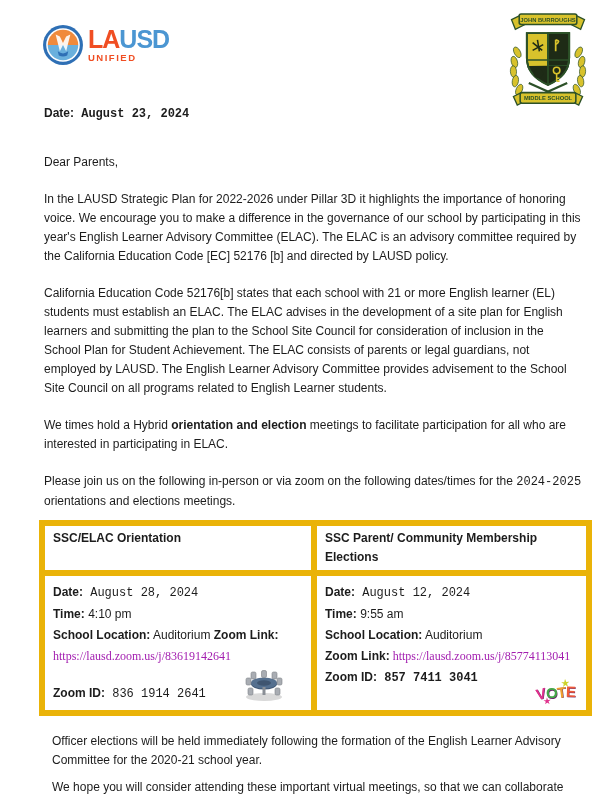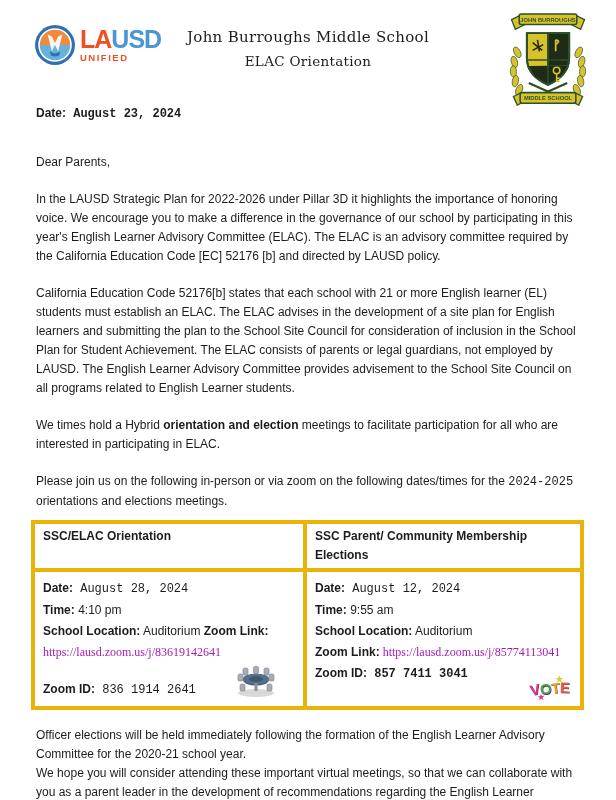--- a/index.html
+++ b/index.html
@@ -1,21 +1,21 @@
 <!DOCTYPE html>
 <html><head>
 <meta charset="utf-8">
 <style>
   * { margin:0; padding:0; box-sizing:border-box; }
   html,body { background:#ffffff; }
   .page {
     position:relative; width:616px; height:800px; margin:0 auto;
     background:#ffffff; overflow:hidden;
     font-family:"Liberation Sans", sans-serif;
-    font-size:12px; line-height:19px; color:#1c1c1c;
+    font-size:12px; line-height:19px; color:#1c1c1c;padding-left:8px;
   }
   .serif { font-family:Liberation Mono, monospace; }
   b, .bold { font-weight:bold; }
 
   
   .letterhead { position:relative; height:96px; }
   .lausd-logo { position:absolute; left:34px; top:24px; display:flex; align-items:center; }
   .lausd-seal { width:42px; height:42px; }
   .wordmark { margin-left:4px; line-height:1; }
   .wm-main { font-size:25px; font-weight:bold; letter-spacing:-1px; }
@@ -30,39 +30,39 @@
 
   
   .date-line { margin:8px 36px 0 36px; }
   .content { margin:0 34px 0 36px; }
   .para { margin-top:18px; }
   .salutation { margin-top:29px; }
   .link { color:#a21caf; text-decoration:none; font-family:"Liberation Serif", serif; cursor:pointer; }
 
   
   .meet-table { width:553px; margin:9px 0 0 31px; border-collapse:collapse; table-layout:fixed; }
-  .meet-table th, .meet-table td { border:4px solid #eab308; text-align:left; vertical-align:top; }
+  .meet-table th, .meet-table td { border:6px solid #eab308; text-align:left; vertical-align:top; }
   .meet-table th { padding:3px 8px; font-size:12px; height:22px; }
   .col-left { width:272px; }
   .meet-table td { padding:5px 8px 6px 8px; height:106px; position:relative; }
   .cell-line { margin-top:2px; }
   .zoomid-line-left { margin-top:18px; }
   .clipart-table { position:absolute; right:26px; bottom:8px; width:42px; height:32px; }
   .vote-clipart { position:absolute; right:8px; bottom:10px; width:44px; text-align:center;
                   font-weight:bold; font-size:15px; letter-spacing:0px; line-height:14px; transform:rotate(-4deg); }
   .vote-clipart .lt { display:inline-block; text-shadow:0.5px 0.5px 0 #6b2b6b; }
   .v-1 { color:#e0318c; transform:rotate(-8deg); }
   .v-2 { color:#44a848; transform:rotate(4deg); }
   .v-3 { color:#f0a02c; transform:rotate(-3deg); }
   .v-4 { color:#ef5a3a; transform:rotate(6deg); }
   .star-top { position:absolute; top:-9px; right:8px; color:#cdd32c; font-size:9px; }
   .star-bottom { position:absolute; bottom:-8px; left:9px; color:#e0318c; font-size:8px; }
 
   .footer-block { margin-top:16px; }
-  .fline { margin:0; }
+  .fline { margin:8px; }
 </style>
 </head>
 <body>
 
 <div class="page">
 
   <div class="letterhead">
     <div class="lausd-logo">
       <svg class="lausd-seal" viewBox="0 0 40 40">
         <circle cx="20" cy="20" r="19" fill="#2e6fb5"></circle>
@@ -72,24 +72,20 @@
         <path d="M5.5 20 a14.5 14.5 0 0 0 29 0 z" fill="#6ab0dd"></path>
         <path d="M13 10 l4 16 3-6 3 6 4-16 -4 2 -3 6 -3-6 z" fill="#ffffff" opacity="0.9"></path>
         <path d="M15 26 q5 4 10 0 l-1 4 q-4 2 -8 0 z" fill="#2e6fb5"></path>
       </svg>
       <div class="wordmark">
         <div class="wm-main"><span class="wm-la">LA</span><span class="wm-usd">USD</span></div>
         <div class="wm-unified">UNIFIED</div>
       </div>
     </div>
 
-    <div class="titles">
-      <div class="school-name">John Burroughs Middle School</div>
-      <div class="doc-title">ELAC Orientation</div>
-    </div>
 
     <svg class="crest" viewBox="0 0 100 108">
 
       <g fill="#d8c22c" stroke="#2c5128" stroke-width="0.7">
         <ellipse cx="18" cy="46" rx="3.2" ry="6" transform="rotate(-28 18 46)"></ellipse>
         <ellipse cx="15" cy="56" rx="3.2" ry="6" transform="rotate(-15 15 56)"></ellipse>
         <ellipse cx="14" cy="66" rx="3.2" ry="6" transform="rotate(-4 14 66)"></ellipse>
         <ellipse cx="16" cy="76" rx="3.2" ry="6" transform="rotate(10 16 76)"></ellipse>
         <ellipse cx="20" cy="85" rx="3.2" ry="6" transform="rotate(24 20 85)"></ellipse>
         <ellipse cx="82" cy="46" rx="3.2" ry="6" transform="rotate(28 82 46)"></ellipse>

